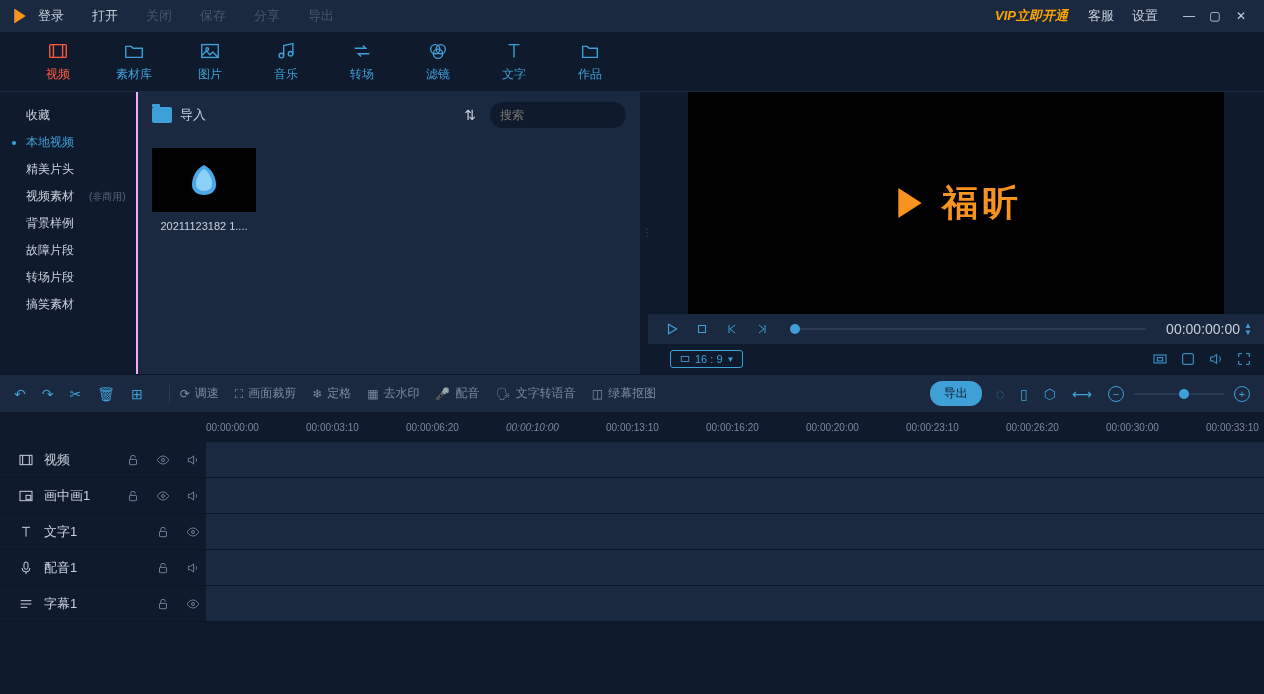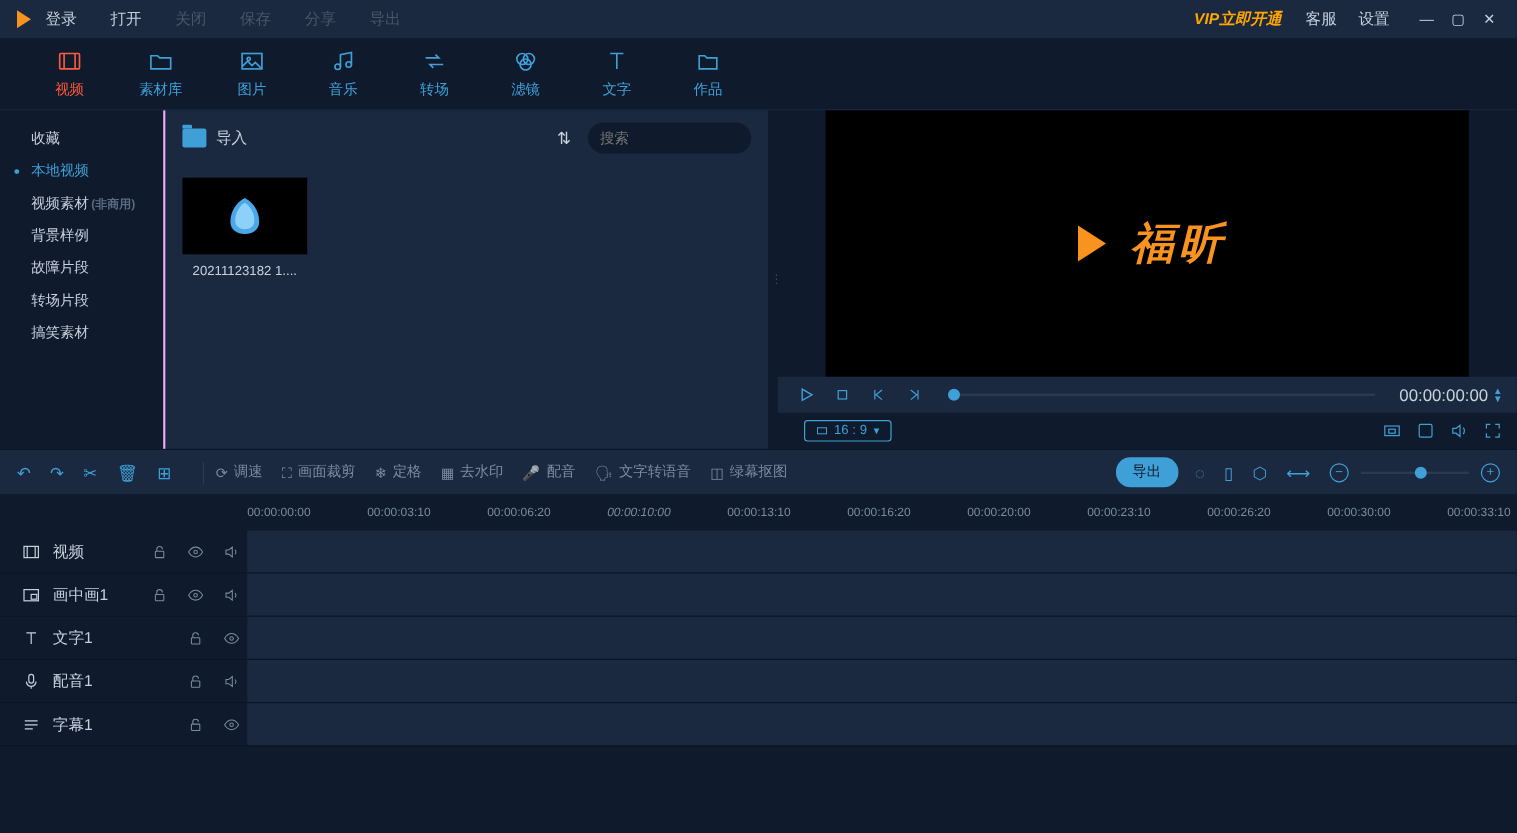--- a/index.html
+++ b/index.html
@@ -22,21 +22,21 @@
 .tab.active { color: #ff5a3c; }
 .tab-icon { width: 22px; height: 22px; margin-bottom: 4px; }
 .tab-label { font-size: 12px; }
 
 
 .mid { height: 282px; display: flex; }
 .sidebar { width: 138px; background: #0f1b2d; padding-top: 10px; border-right: 2px solid #f0abfc; }
 .sb-item { height: 27px; display: flex; align-items: center; padding-left: 26px; color: #c8d0dc; font-size: 12px; cursor: pointer; position: relative; }
 .sb-item.active { color: #3fa0d8; }
 .sb-item.active::before { content:''; position:absolute; left:12px; width:4px; height:4px; background:#3fa0d8; border-radius:50%; }
-.sb-note { font-size: 10px; color: #5a6a80; margin-left: 2px; font-weight: bold; }
+.sb-note { font-size: 10px; color: #5a6a80; margin-left: 15px; }
 
 .media { flex: 1; background: #1a2940; position: relative; }
 .media-toolbar { height: 46px; display: flex; align-items: center; padding: 0 14px; }
 .import-btn { display: flex; align-items: center; background: transparent; cursor: pointer; }
 .folder-icon { width: 20px; height: 16px; background: #3fa0d8; border-radius: 2px; margin-right: 8px; position: relative; }
 .folder-icon::before { content:''; position:absolute; top:-3px; left:0; width:8px; height:3px; background:#3fa0d8; border-radius:1px 1px 0 0; }
 .import-label { color: #c8d0dc; font-size: 13px; }
 .media-spacer { flex: 1; }
 .sort-icon { color: #c8d0dc; margin-right: 14px; cursor: pointer; font-size: 14px; }
 .search-box { display: flex; align-items: center; background: #0f1b2d; border-radius: 14px; height: 26px; width: 136px; padding: 0 10px; }
@@ -46,21 +46,21 @@
 .clip { width: 104px; }
 .clip-thumb { width: 104px; height: 64px; background: #000; display: flex; align-items: center; justify-content: center; }
 .clip-thumb svg { width: 50px; height: 50px; }
 .clip-name { color: #c8d0dc; font-size: 11px; margin-top: 8px; text-align: center; }
 .resizer-v { width: 8px; background: #0f1b2d; position: relative; cursor: col-resize; }
 .resizer-v::after { content:'⋮'; position:absolute; top:48%; left:2px; color:#3a4a60; font-size:10px; }
 
 .preview-panel { width: 616px; background: #0f1b2d; display: flex; flex-direction: column; }
 .preview-video { flex: 1; margin: 0 40px; background: #000; display: flex; align-items: center; justify-content: center; }
 .foxit-logo { display: flex; align-items: center; }
-.foxit-text { color: #f7931e; font-size: 36px; font-weight: bold; margin-left: 12px; letter-spacing: 4px; font-style: italic; }
+.foxit-text { color: #f7931e; font-size: 36px; font-weight: bold; margin-left: 12px; letter-spacing: 4px; }
 .player-bar { height: 30px; display: flex; align-items: center; padding: 0 12px; background: #1a2940; }
 .p-btn { width: 24px; height: 24px; display: flex; align-items: center; justify-content: center; cursor: pointer; color: #3fa0d8; margin-right: 6px; }
 .p-track { flex: 1; height: 2px; background: #2a3a50; margin: 0 10px; position: relative; }
 .p-dot { width: 10px; height: 10px; background: #3fa0d8; border-radius: 50%; position: absolute; left: 0; top: -4px; }
 .timecode { color: #c8d0dc; font-size: 14px; margin-left: 10px; }
 .tc-arrows { display:flex; flex-direction:column; margin-left:4px; line-height:7px; font-size:8px; color:#3fa0d8; }
 .aspect-bar { height: 30px; display: flex; align-items: center; padding: 0 12px; }
 .aspect-btn { display: flex; align-items: center; border: 1px solid #3fa0d8; border-radius: 3px; padding: 2px 8px; color: #3fa0d8; font-size: 11px; cursor: pointer; margin-left: 10px; }
 .aspect-right { margin-left: auto; display: flex; gap: 12px; }
 .a-icon { color: #3fa0d8; cursor: pointer; }
@@ -172,20 +172,23 @@
   </div>
 </div>
 
 <div class="mid">
   <div class="sidebar">
     <div class="sb-item">
         <span>收藏</span>
       </div>
     <div class="sb-item active">
         <span>本地视频</span>
+      </div>
+    <div class="sb-item">
+        <span>精美片头</span>
       </div>
     <div class="sb-item">
         <span>视频素材</span>
         <span class="sb-note">(非商用)</span>
       </div>
     <div class="sb-item">
         <span>背景样例</span>
       </div>
     <div class="sb-item">
         <span>故障片段</span>

